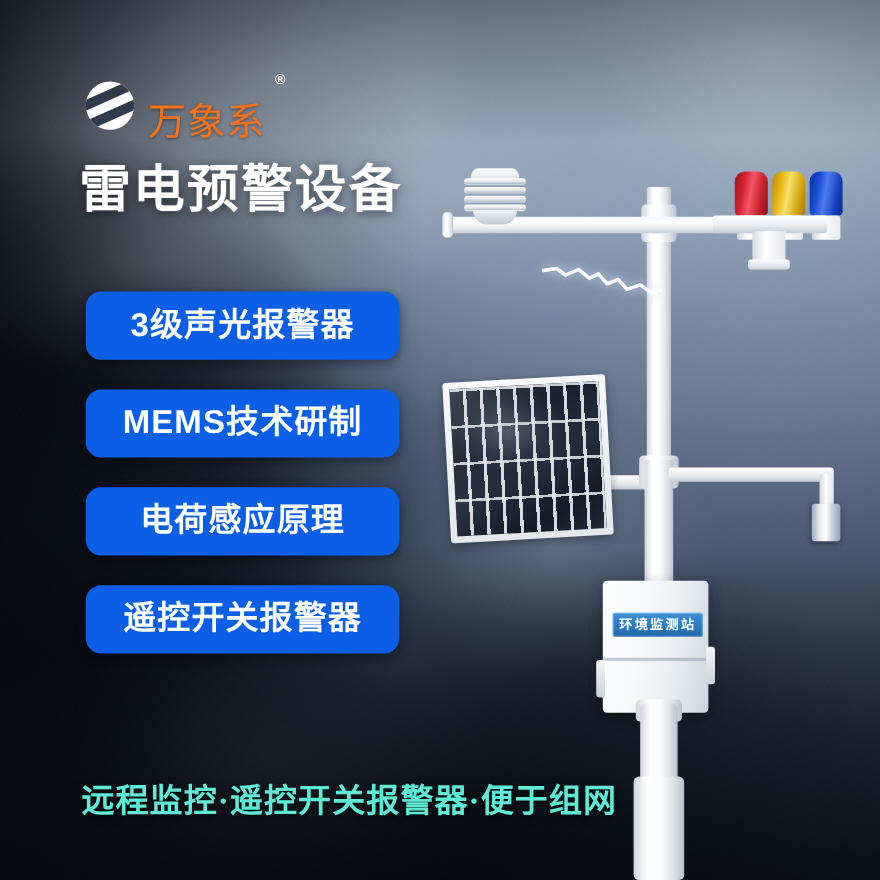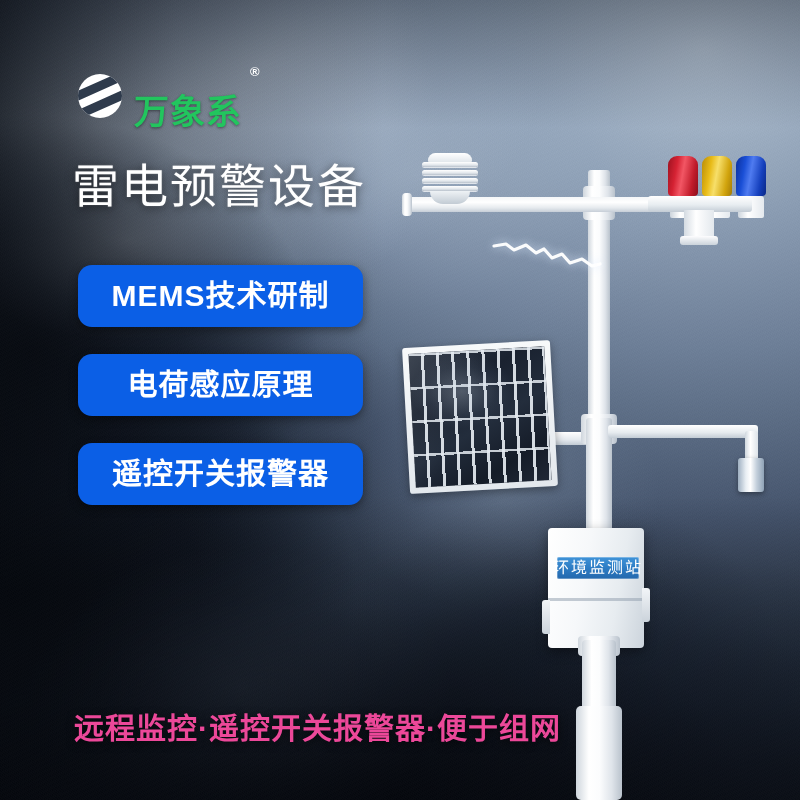--- a/index.html
+++ b/index.html
@@ -86,43 +86,43 @@
   .brand-mark::after {
     content: "";
     position: absolute;
     left: -10px; top: 27px;
     width: 62px; height: 9px;
     background: #2f3b4c;
     transform: rotate(-24deg);
     border-radius: 6px;
   }
   .brand-name {
-    color: #22c55e;
+    color: #f97316;
     font-size: 35px;
-    font-weight: 700;
+    font-weight: 400;
     letter-spacing: 1px;
     line-height: 1;
     text-shadow: 0 1px 3px rgba(0,0,0,.45);
     margin-top: 32px;
   }
   .brand-reg {
     color: #ffffff;
     font-size: 13px;
     font-weight: 700;
     align-self: flex-start;
     margin-left: -4px;
     margin-top: 2px;
   }
 
   .headline {
     position: absolute;
-    left: 72px; top: 163px;
+    left: 72px; top: 148px;
     color: #ffffff;
     font-size: 47px;
-    font-weight: 400;
+    font-weight: 700;
     letter-spacing: 2px;
     line-height: 1;
     text-shadow: 0 2px 10px rgba(0,0,0,.55), 0 0 2px rgba(255,255,255,.25);
   }
 
   .pills {
     position: absolute;
     left: 78px; top: 265px;
     display: flex;
     flex-direction: column;
@@ -142,26 +142,27 @@
     color: #ffffff;
     font-size: 30px;
     font-weight: 700;
     letter-spacing: 1px;
     line-height: 1;
   }
 
   .tagline {
     position: absolute;
     left: 74px; top: 714px;
-    color: #ec4899;
+    color: #5eead4;
     font-size: 30px;
     font-weight: 700;
     letter-spacing: 1px;
     line-height: 1;
     text-shadow: 0 2px 8px rgba(0,0,0,.65);
+    font-family: Liberation Serif, serif;
   }
 
   
   .product { position: absolute; inset: 0; pointer-events: none; }
   .product > * { pointer-events: auto; }
 
   .metal {
     background: linear-gradient(90deg, #cfd6dd 0%, #ffffff 28%, #fbfcfd 52%, #dfe4ea 78%, #b9c2cc 100%);
   }
   .metal-h {
@@ -398,22 +399,22 @@
     position: absolute;
     left: 557px; top: 557px;
     width: 82px; height: 22px;
     border-radius: 2px;
     background: linear-gradient(180deg,#3f93d8 0%, #2d7cc4 50%, #2468ad 100%);
     display: flex; align-items: center; justify-content: center;
     box-shadow: inset 0 0 0 1px rgba(255,255,255,.30);
   }
   .box-label-text {
     color: #ffffff;
-    font-size: 16px;
-    font-weight: 400;
+    font-size: 12px;
+    font-weight: 700;
     letter-spacing: 2px;
     line-height: 1;
     white-space: nowrap;
   }
 
   
   .bolt {
     position: absolute;
     left: 492px; top: 236px;
     width: 110px; height: 46px;
@@ -502,20 +503,23 @@
   <div class="brand">
     <div class="brand-mark"></div>
     <div class="brand-name">万象系</div>
     <div class="brand-reg">®</div>
   </div>
 
   <div class="headline">雷电预警设备</div>
 
   <div class="pills">
     <div class="pill">
+      <span class="pill-label">3级声光报警器</span>
+    </div>
+    <div class="pill">
       <span class="pill-label">MEMS技术研制</span>
     </div>
     <div class="pill">
       <span class="pill-label">电荷感应原理</span>
     </div>
     <div class="pill">
       <span class="pill-label">遥控开关报警器</span>
     </div>
   </div>
 

